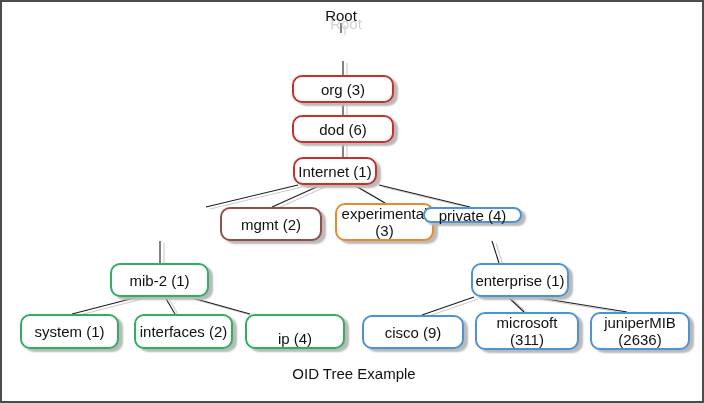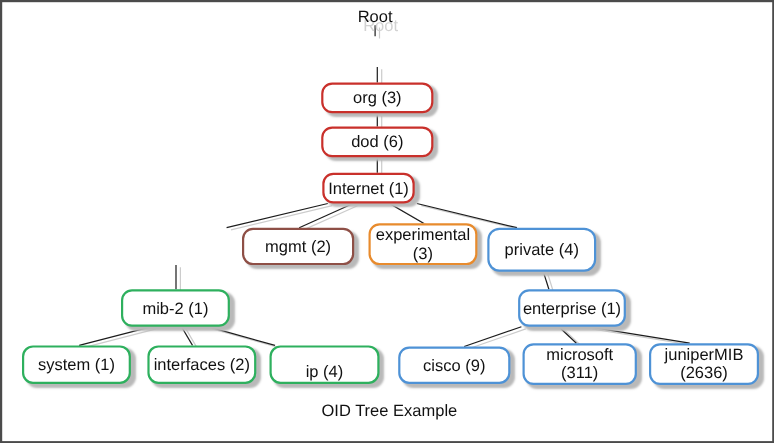--- a/index.html
+++ b/index.html
@@ -26,21 +26,21 @@
     line-height:17px;
   }
   .node .lbl{white-space:pre-line;}
   #n-iso{left:290px;top:31px;width:102px;height:28px;}
   #n-org{left:290px;top:73px;width:102px;height:28px;}
   #n-dod{left:290px;top:113px;width:102px;height:28px;}
   #n-internet{left:291px;top:155px;width:84px;height:28px;}
   #n-directory{left:108px;top:205px;width:100px;height:34px;}
   #n-mgmt{left:218px;top:205px;width:102px;height:34px;}
   #n-experimental{left:333px;top:201px;width:99px;height:38px;}
-  #n-private{left:441px;top:205px;width:99px;height:40px;border-radius:11px;}
+  #n-private{left:421px;top:205px;width:99px;height:16px;border-radius:11px;}
   #n-mib2{left:108px;top:261px;width:99px;height:34px;}
   #n-enterprise{left:452px;top:261px;width:98px;height:34px;margin-left:17px;}
   #n-system{left:18px;top:312px;width:99px;height:35px;}
   #n-interfaces{left:132px;top:312px;width:99px;height:35px;}
   #n-ip{left:243px;top:312px;width:100px;height:35px;}
   #n-cisco{left:360px;top:313px;width:102px;height:34px;}
   #n-microsoft{left:473px;top:310px;width:104px;height:38px;border-radius:10px;}
   #n-junipermib{left:588px;top:310px;width:100px;height:38px;}
 
   .root-label{

